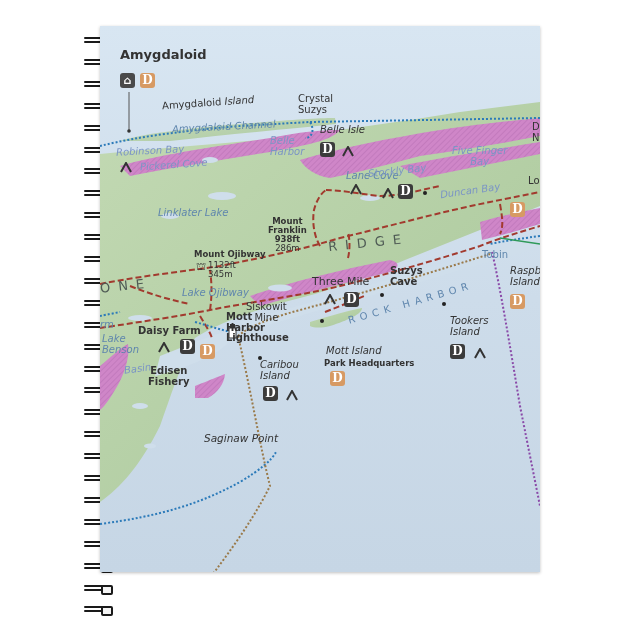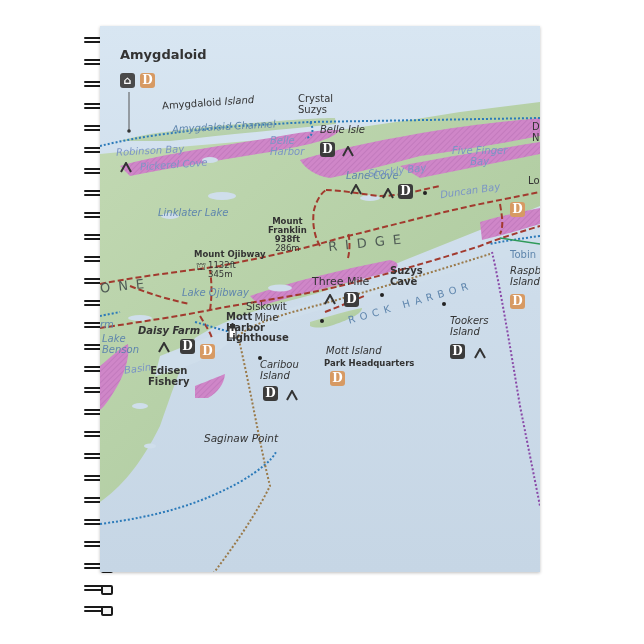--- a/index.html
+++ b/index.html
@@ -300,28 +300,28 @@
   <span class="lbl ridge" style="left:228px;top:210px;transform:rotate(-6deg);">RIDGE</span>
   <span class="lbl water" style="left:82px;top:262px;">Lake Ojibway</span>
 
   <span class="lbl place" style="left:212px;top:250px;font-size:11px;">Three Mile</span>
   <svg class="tent" style="left:224px;top:268px;" viewBox="0 0 12 11">
       <path d="M1,10 L6,1 L11,10" fill="none" stroke="#333" stroke-width="2"></path>
     </svg>
   <span class="badge dark" style="left:244px;top:266px;">D</span>
   <span class="lbl place-bold" style="left:290px;top:240px;font-size:10px;"><span>Suzys</span><br><span>Cave</span></span>
   <span class="dot" style="left:280px;top:267px;"></span>
-  <span class="lbl water" style="left:382px;top:224px;font-style:normal;margin-left:28px;">Tobin</span>
+  <span class="lbl water" style="left:382px;top:224px;font-style:normal;">Tobin</span>
 
   <span class="lbl place" style="left:146px;top:276px;text-align:center;"><span>Siskowit</span><br><span>Mine</span></span>
   <span class="dot" style="left:220px;top:293px;"></span>
   <span class="lbl harbor" style="left:246px;top:272px;transform:rotate(-16deg);">ROCK HARBOR</span>
 
   <span class="lbl place-bold" style="left:126px;top:286px;"><span>Mott</span><br><span>Harbor</span><br><span>Lighthouse</span></span>
-  <span class="lbl place-bold" style="left:38px;top:300px;font-style:italic;">Daisy Farm</span>
+  <span class="lbl place-bold" style="left:38px;top:300px;">Daisy Farm</span>
   <svg class="tent" style="left:58px;top:316px;" viewBox="0 0 12 11">
       <path d="M1,10 L6,1 L11,10" fill="none" stroke="#333" stroke-width="2"></path>
     </svg>
   <span class="badge dark" style="left:80px;top:313px;">D</span>
   <span class="lbl water" style="left:0px;top:294px;">rm</span>
   <span class="lbl water" style="left:2px;top:308px;"><span>Lake</span><br><span>Benson</span></span>
   <span class="lbl water-light" style="left:24px;top:338px;transform:rotate(-8deg);">Basin</span>
 
   <span class="lbl island" style="left:160px;top:334px;"><span>Caribou</span><br><span>Island</span></span>
   <span class="dot" style="left:158px;top:330px;"></span>

